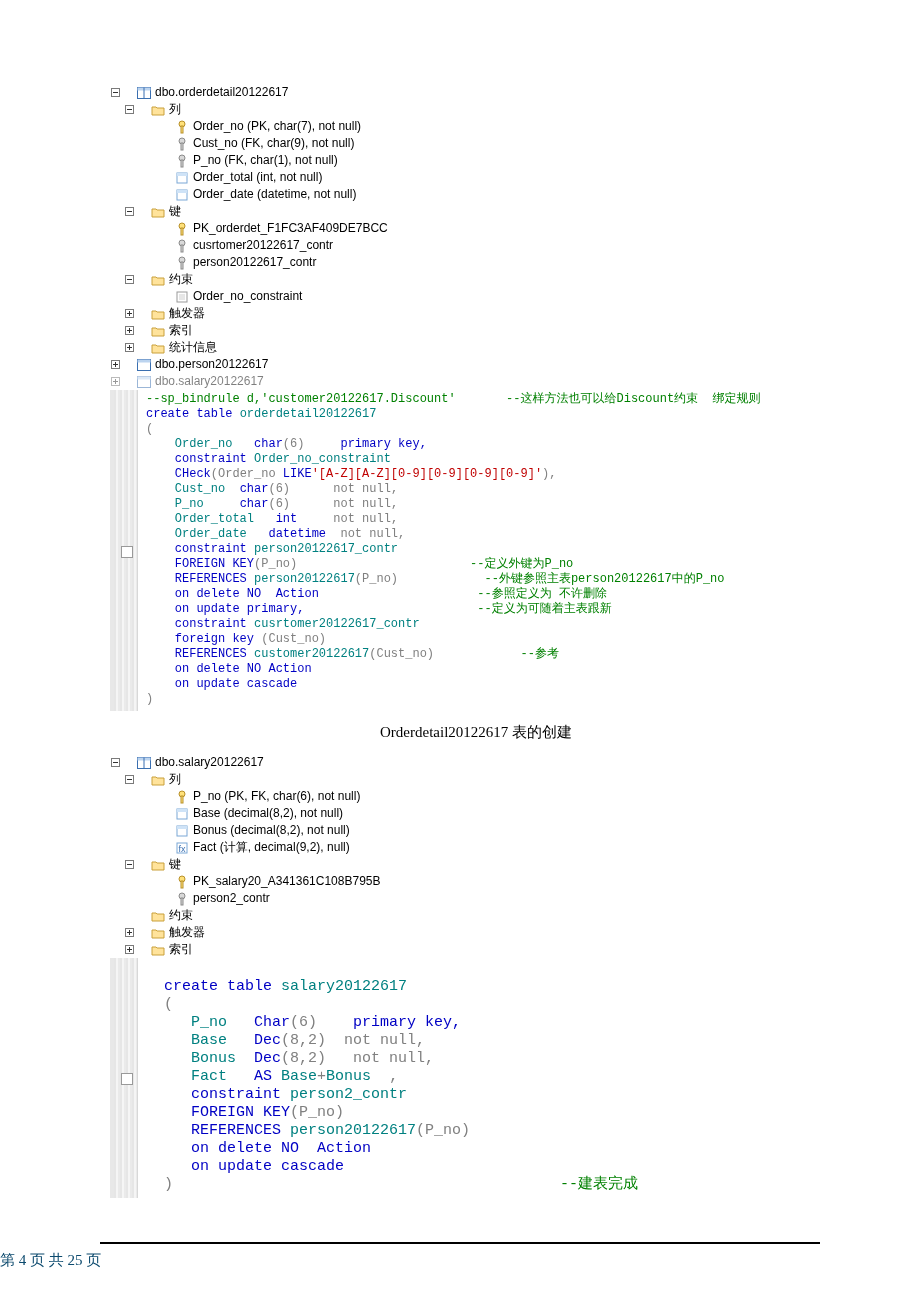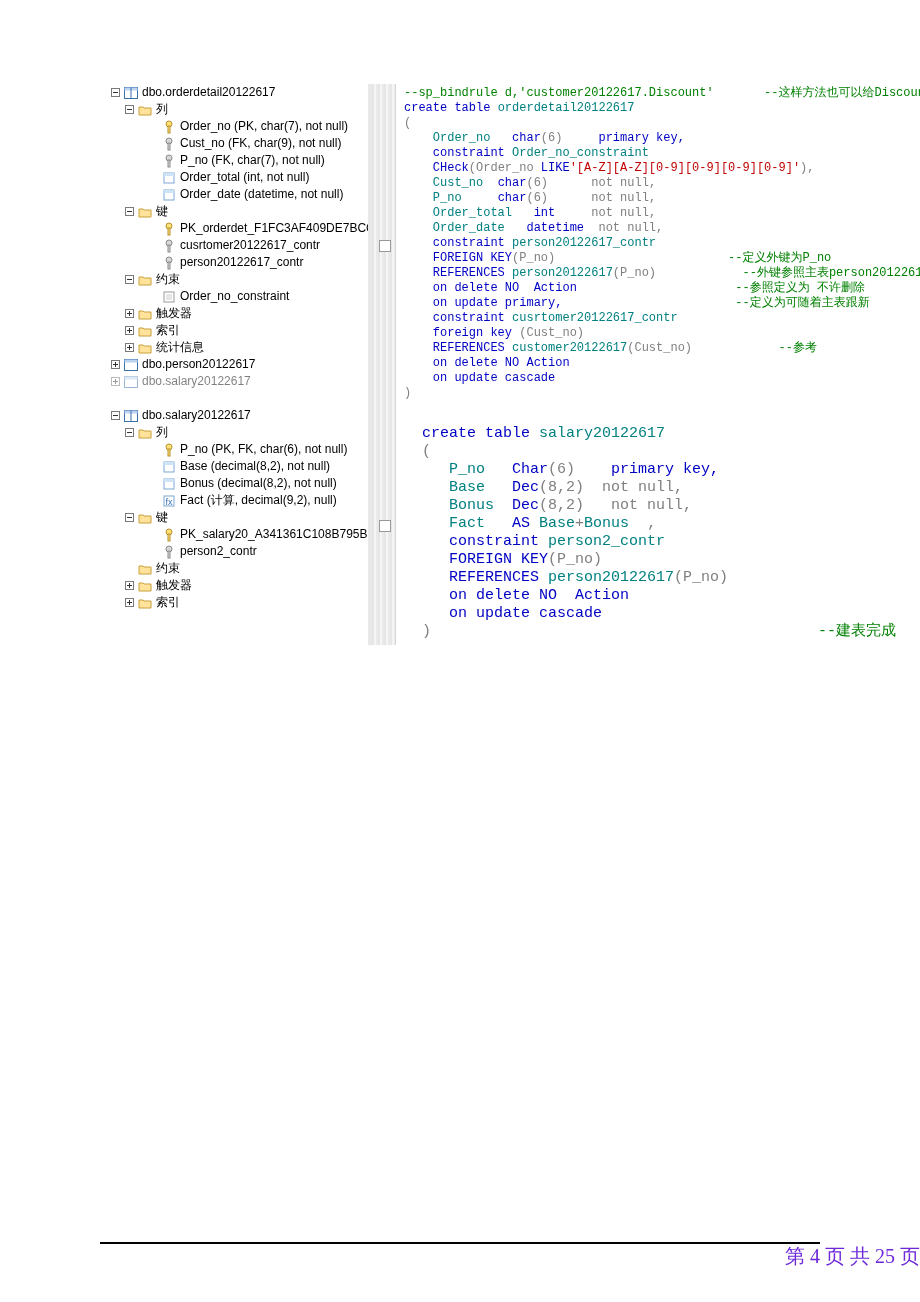--- a/index.html
+++ b/index.html
@@ -13,21 +13,21 @@
     font-size: 12px;
     color: #333;
   }
   .page {
     padding: 84px 100px 0 110px;
     position: relative;
     height: 100%;
   }
 
   
-  .row { display: flex; align-items: flex-start; }
+  .row { display: flex; align-items: flex-start; flex-direction: column; }
   .tree {
     width: 258px;
     flex: none;
     font-size: 12px;
     line-height: 17px;
     color: #000;
   }
   .codecol { flex: 1; }
 
   .caption {
@@ -45,21 +45,21 @@
     gap: 4px;
     height: 17px;
     white-space: nowrap;
   }
   .ind1 { padding-left: 0px; }
   .ind2 { padding-left: 14px; }
   .ind3 { padding-left: 38px; }
   .tog { width: 10px; height: 10px; display: inline-flex; align-items: center; justify-content: center; flex: none; }
   .tog svg { display:block; }
   .spacer-tog { width:10px; height:10px; flex:none; }
-  .ic { width: 14px; height: 14px; flex:none; display:inline-flex; align-items:center; justify-content:center; }
+  .ic { width: 14px; height: 14px; flex:none; display:inline-flex; align-items:center; justify-content:center;margin-left:13px; }
   .lbl { white-space: nowrap; }
 
   
   .codepane {
     display: flex;
     border-left: 4px solid #e8e8e8;
     background: #fff;
   }
   .gutter {
     width: 24px;
@@ -97,24 +97,24 @@
   
   .footer-rule {
     position: absolute;
     left: 100px; right: 100px;
     bottom: 58px;
     border-top: 2px solid #000;
   }
   .footer {
     position: absolute;
     left: 0; right: 0; bottom: 32px;
-    text-align: right;
+    text-align: left;
     font-family: "SimSun", serif;
-    font-size: 20px;
-    color: #6d28d9;
+    font-size: 15px;
+    color: #0c4a6e;
   }
 </style>
 </head>
 <body>
 
 <div class="page">
 
   <div class="row">
 
     <div class="tree">
@@ -169,21 +169,21 @@
           <span class="lbl">Cust_no (FK, char(9), not null)</span>
         </div>
       <div class="node ind3">
           <span class="spacer-tog"></span>
           <span class="ic">
             <svg width="10" height="14">
               <circle cx="5" cy="4" r="3" fill="#d9d9d9" stroke="#8a8a8a"></circle>
               <rect x="4" y="6" width="2" height="7" fill="#d9d9d9" stroke="#8a8a8a"></rect>
             </svg>
           </span>
-          <span class="lbl">P_no (FK, char(7), not null)</span>
+          <span class="lbl">P_no (FK, char(1), not null)</span>
         </div>
       <div class="node ind3">
           <span class="spacer-tog"></span>
           <span class="ic">
             <svg width="12" height="12">
               <rect x="1" y="1" width="10" height="10" fill="#fff" stroke="#7aa7d6"></rect>
               <rect x="1" y="1" width="10" height="3" fill="#cfe3f7"></rect>
             </svg>
           </span>
           <span class="lbl">Order_total (int, not null)</span>
@@ -370,20 +370,21 @@
     <span class="kw">constraint</span> <span class="id">cusrtomer20122617_contr</span>
     <span class="kw">foreign key</span> <span class="gray">(Cust_no)</span>
     <span class="kw">REFERENCES</span> <span class="id">customer20122617</span><span class="gray">(Cust_no)</span>            <span class="cmt">--参考</span>
     <span class="kw">on delete NO Action</span>
     <span class="kw">on update cascade</span>
 <span class="gray">)</span></div>
       </div>
     </div>
   </div>
 
+  <div class="caption">Orderdetail20122617 表的创建</div>
 
   <div class="row">
 
     <div class="tree" style="padding-top:2px;">
       <div class="node ind1">
         <span class="tog">
             <svg width="9" height="9">
               <rect x="0.5" y="0.5" width="8" height="8" fill="#fff" stroke="#7a7a7a"></rect>
               <line x1="2" y1="4.5" x2="7" y2="4.5" stroke="#333"></line>
             </svg>

